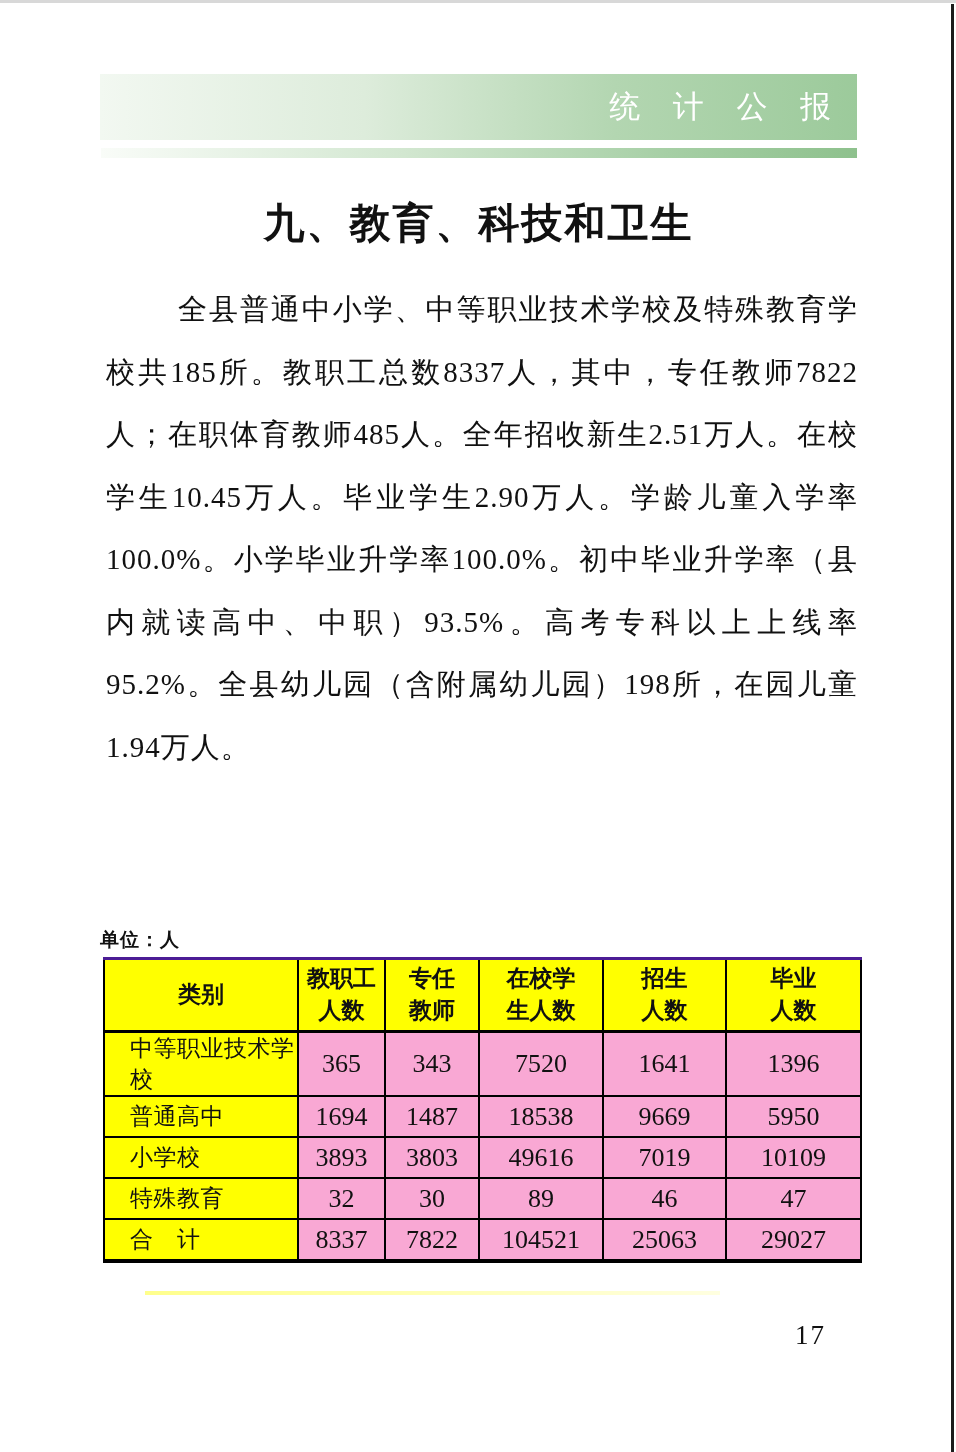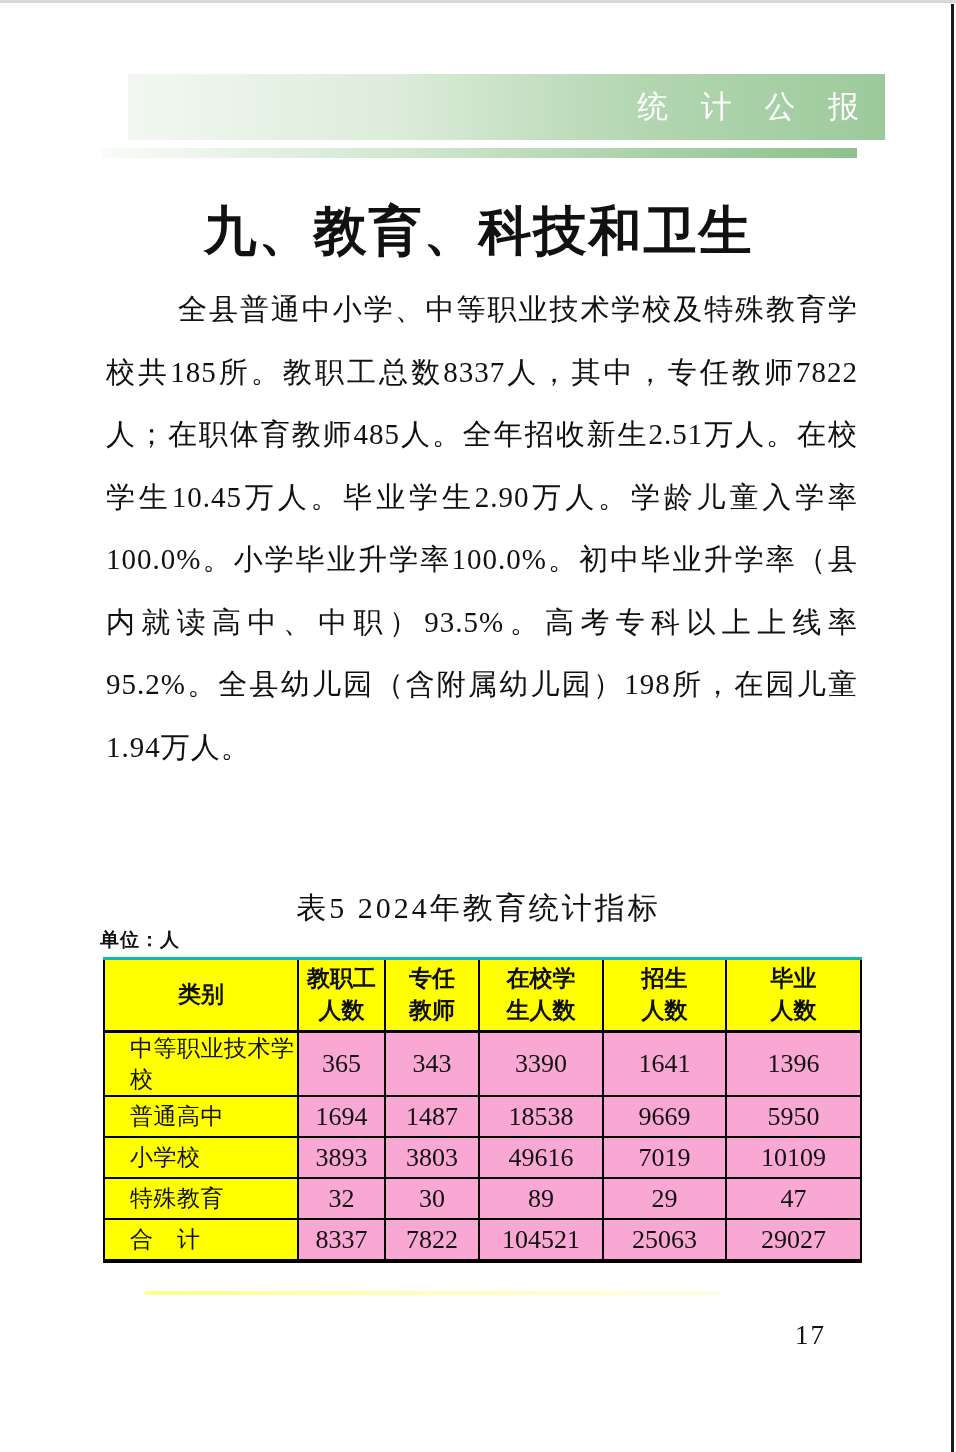--- a/index.html
+++ b/index.html
@@ -6,54 +6,54 @@
   .page{
     position:relative;width:956px;height:1452px;background:#ffffff;
     font-family:"Liberation Serif","DejaVu Serif",serif;color:#111;overflow:hidden;
   }
   .top-edge{position:absolute;left:0;top:0;width:956px;height:3px;background:#d8d8d8;}
   .right-edge{position:absolute;left:951px;top:4px;width:3px;height:1448px;background:#1b1b1b;}
 
   .banner{
     position:absolute;left:100px;top:74px;width:757px;height:66px;box-sizing:border-box;
     background:linear-gradient(to right,#f2f8f1 0%,#ddecdb 35%,#b3d6b1 68%,#9cca9b 100%);
-    display:flex;align-items:center;justify-content:flex-end;padding-right:14px;margin-left:28px;
+    display:flex;align-items:center;justify-content:flex-end;padding-right:14px;
   }
   .banner-text{
     font-family:"Liberation Sans","DejaVu Sans",sans-serif;
     font-size:31px;color:#ffffff;letter-spacing:12px;font-weight:500;white-space:nowrap;
   }
   .banner-strip{
     position:absolute;left:101px;top:148px;width:756px;height:10px;
     background:linear-gradient(to right,#f9fcf8 0%,#d2e7d0 40%,#a6cfa5 75%,#8ec18d 100%);
   }
 
   .section-title{
     position:absolute;left:100px;top:196px;width:757px;margin:0;
-    text-align:center;font-size:53px;font-weight:bold;letter-spacing:2px;
+    text-align:center;font-size:41px;font-weight:bold;letter-spacing:2px;
   }
   .body-text{
     position:absolute;left:106px;top:278px;width:752px;margin:0;
     font-size:29px;line-height:62.5px;text-align:justify;text-justify:inter-character;
     text-indent:72px;letter-spacing:1px;
   }
 
   .table-title{
     position:absolute;left:100px;top:888px;width:757px;
     text-align:center;font-size:30px;letter-spacing:3px;
   }
   .unit-label{
     position:absolute;left:100px;top:927px;width:743px;
     text-align:left;font-size:19px;font-weight:bold;letter-spacing:1px;
   }
 
   table.stats{
     position:absolute;left:103px;top:957px;width:757px;
     border-collapse:collapse;table-layout:fixed;
-    border-top:3px solid #14b8a6;border-bottom:4px solid #000;
+    border-top:3px solid #4c1d95;border-bottom:4px solid #000;
   }
   table.stats th,table.stats td{border:2px solid #000;padding:0;vertical-align:middle;}
   table.stats thead th{
     background:#ffff00;height:70px;font-size:23px;font-weight:bold;
     line-height:1.4;white-space:pre-line;text-align:center;border-bottom:3px solid #000;
   }
   table.stats tbody td{height:39px;font-size:26px;text-align:center;background:#f9a8d4;}
   table.stats tbody td.rowlabel{
     background:#ffff00;text-align:left;padding-left:25px;font-size:23px;letter-spacing:0.5px;
   }
@@ -73,21 +73,20 @@
 
   <div class="banner">
     <span class="banner-text">统 计 公 报</span>
   </div>
   <div class="banner-strip"></div>
 
   <h1 class="section-title">九、教育、科技和卫生</h1>
 
   <p class="body-text">全县普通中小学、中等职业技术学校及特殊教育学校共185所。教职工总数8337人，其中，专任教师7822人；在职体育教师485人。全年招收新生2.51万人。在校学生10.45万人。毕业学生2.90万人。学龄儿童入学率100.0%。小学毕业升学率100.0%。初中毕业升学率（县内就读高中、中职）93.5%。高考专科以上上线率95.2%。全县幼儿园（含附属幼儿园）198所，在园儿童1.94万人。</p>
 
-  <div class="table-title">表5  2024年教育统计指标</div>
   <div class="unit-label">单位：人</div>
 
   <table class="stats">
     <colgroup>
       <col style="width:194px">
         <col style="width:87px">
         <col style="width:94px">
       <col style="width:124px">
         <col style="width:123px">
         <col style="width:135px">
@@ -105,21 +104,21 @@
 人数</th>
         <th>毕业
 人数</th>
       </tr>
     </thead>
     <tbody>
       <tr>
         <td class="rowlabel">中等职业技术学校</td>
         <td>365</td>
         <td>343</td>
-        <td>3390</td>
+        <td>7520</td>
         <td>1641</td>
         <td>1396</td>
       </tr>
       <tr>
         <td class="rowlabel">普通高中</td>
         <td>1694</td>
         <td>1487</td>
         <td>18538</td>
         <td>9669</td>
         <td>5950</td>
@@ -130,21 +129,21 @@
         <td>3803</td>
         <td>49616</td>
         <td>7019</td>
         <td>10109</td>
       </tr>
       <tr>
         <td class="rowlabel">特殊教育</td>
         <td>32</td>
         <td>30</td>
         <td>89</td>
-        <td>29</td>
+        <td>46</td>
         <td>47</td>
       </tr>
       <tr>
         <td class="rowlabel">合　计</td>
         <td>8337</td>
         <td>7822</td>
         <td>104521</td>
         <td>25063</td>
         <td>29027</td>
       </tr>

